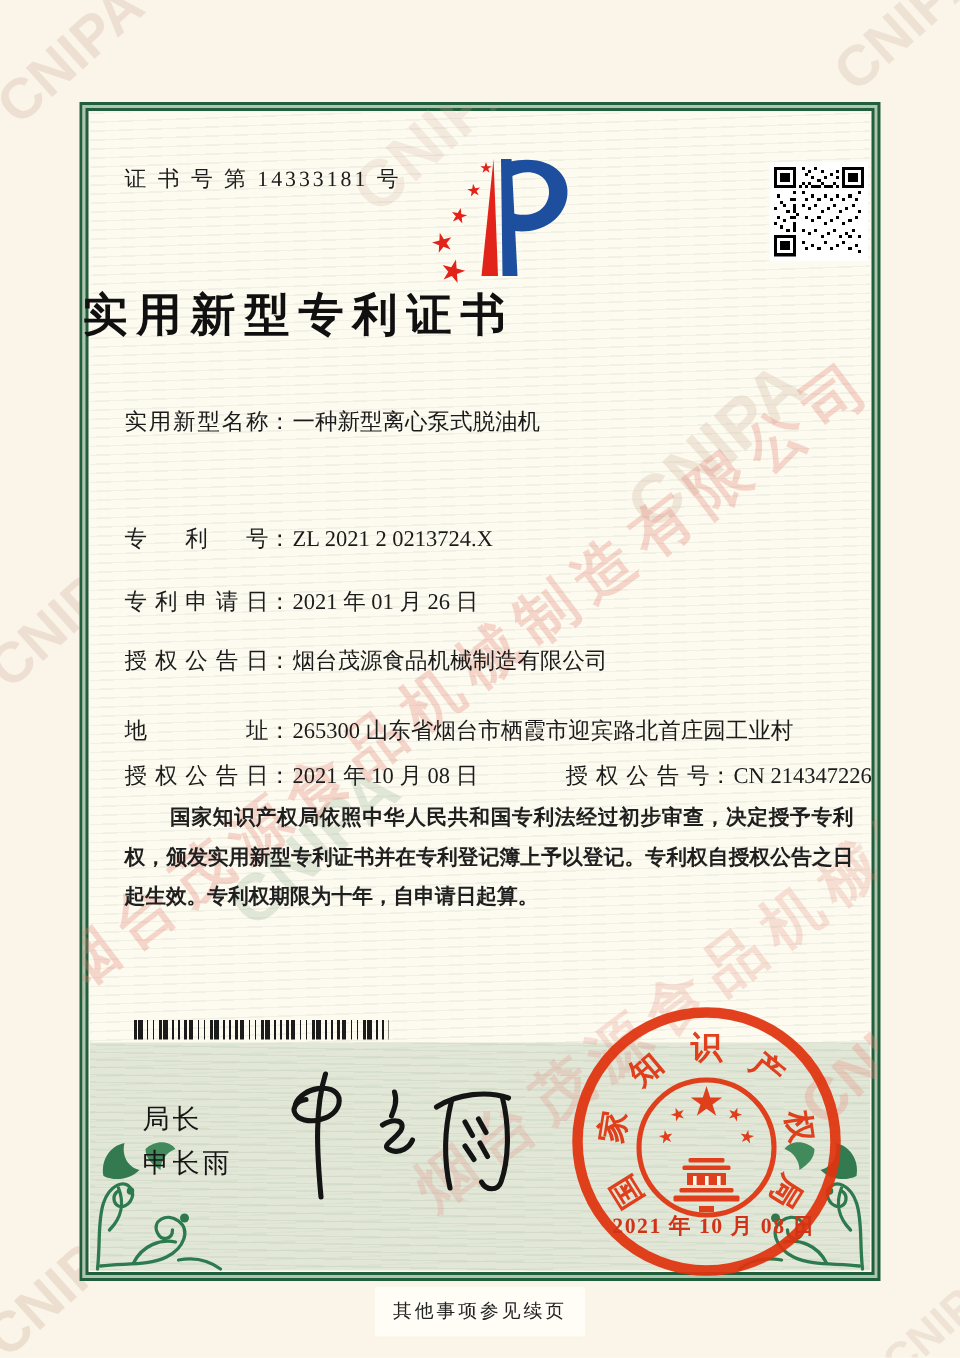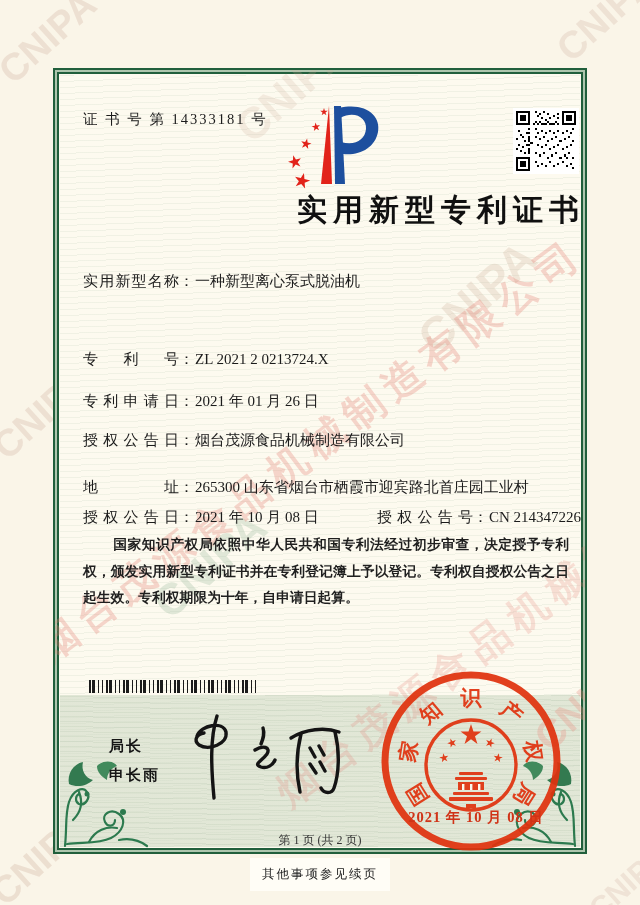--- a/index.html
+++ b/index.html
@@ -20,34 +20,34 @@
   .guilloche{position:absolute;inset:5px;z-index:0;
     background:repeating-linear-gradient(178deg, rgba(150,178,150,.12) 0 1px, transparent 1px 6px);}
   .bottom-band{position:absolute;left:5px;right:5px;bottom:5px;top:625px;z-index:0;
     background:linear-gradient(rgba(203,215,194,.55),rgba(203,215,194,.55)),
       repeating-linear-gradient(181deg, rgba(110,145,110,.18) 0 1px, transparent 1px 5px);}
   .inner-wm{position:absolute;z-index:1;}
   .content{position:absolute;inset:0;z-index:3;}
   .cert-number{position:absolute;left:28px;top:40px;font-size:14.5px;letter-spacing:2px;color:#1c1c1c;}
   .logo{position:absolute;left:216px;top:26px;}
   .qr{position:absolute;left:458px;top:38px;width:60px;height:60px;background:#fff;padding:3px;}
-  .title{position:absolute;left:0;top:120px;width:100%;text-align:right;
+  .title{position:absolute;left:0;top:120px;width:100%;text-align:left;
     font-size:30px;font-weight:700;letter-spacing:6px;color:#101010;}
   .frow{position:absolute;left:28px;font-size:15px;white-space:nowrap;color:#1b1b1b;}
   .flabel{display:inline-block;width:96px;text-align:justify;text-align-last:justify;vertical-align:bottom;}
   .fvalue{margin-left:1px;}
   .grant-right{position:absolute;left:294px;top:0;}
   .paras{position:absolute;left:28px;top:462px;width:486px;font-size:13.8px;line-height:26.5px;
     color:#1f1f1f;text-align:justify;}
   .paras p{margin:0;text-indent:2.2em;font-weight:bold;}
   .barcode{position:absolute;left:34px;top:610px;width:170px;height:13px;background:
     repeating-linear-gradient(90deg,#1b1b1b 0 2px,transparent 2px 3px,#1b1b1b 3px 6px,
     transparent 6px 9px,#1b1b1b 9px 10px,transparent 10px 13px,#1b1b1b 13px 14px,transparent 14px 17px);}
-  .signer{position:absolute;left:40px;top:662px;font-size:15px;line-height:29px;
-    font-weight:700;letter-spacing:2px;color:#161616;margin-left:14px;}
+  .signer{position:absolute;left:40px;top:662px;font-size:18px;line-height:29px;
+    font-weight:400;letter-spacing:2px;color:#161616;}
   .signature{position:absolute;left:128px;top:636px;}
   .seal{position:absolute;left:323px;top:598px;opacity:.93;}
   .seal-date{position:absolute;left:328px;top:738px;width:186px;text-align:center;
     font-size:14.5px;font-weight:700;color:#d03317;letter-spacing:1px;}
   .page-indicator{position:absolute;left:0;top:762px;width:100%;text-align:center;font-size:12px;color:#333;}
   .flourish{position:absolute;bottom:4px;z-index:2;}
   .flourish.left{left:4px;}
   .flourish.right{right:4px;transform:scaleX(-1);}
   .footer-note{position:absolute;left:0;top:858px;width:100%;text-align:center;z-index:3;}
   .footer-note span{display:inline-block;background:#fffdf6;padding:8px 12px;font-size:12.5px;
@@ -214,19 +214,18 @@
         <rect x="84" y="116" width="2.4" height="6" fill="#fdfaef"></rect>
         <rect x="92" y="116" width="2.4" height="6" fill="#fdfaef"></rect>
         <rect x="100" y="116" width="2.4" height="6" fill="#fdfaef"></rect>
         <rect x="75" y="124" width="36" height="3" rx="1"></rect>
         <rect x="71" y="129" width="44" height="4" rx="1"></rect>
         <rect x="88" y="136" width="10" height="4"></rect>
       </g>
     </svg>
     <div class="seal-date">2021 年 10 月 08 日</div>
 
-    <div class="page-indicator">第 1 页 (共 2 页)</div>
   </div>
 </div>
 
 <div class="footer-note">
   <span>其他事项参见续页</span>
 </div>
 
 </body></html>

